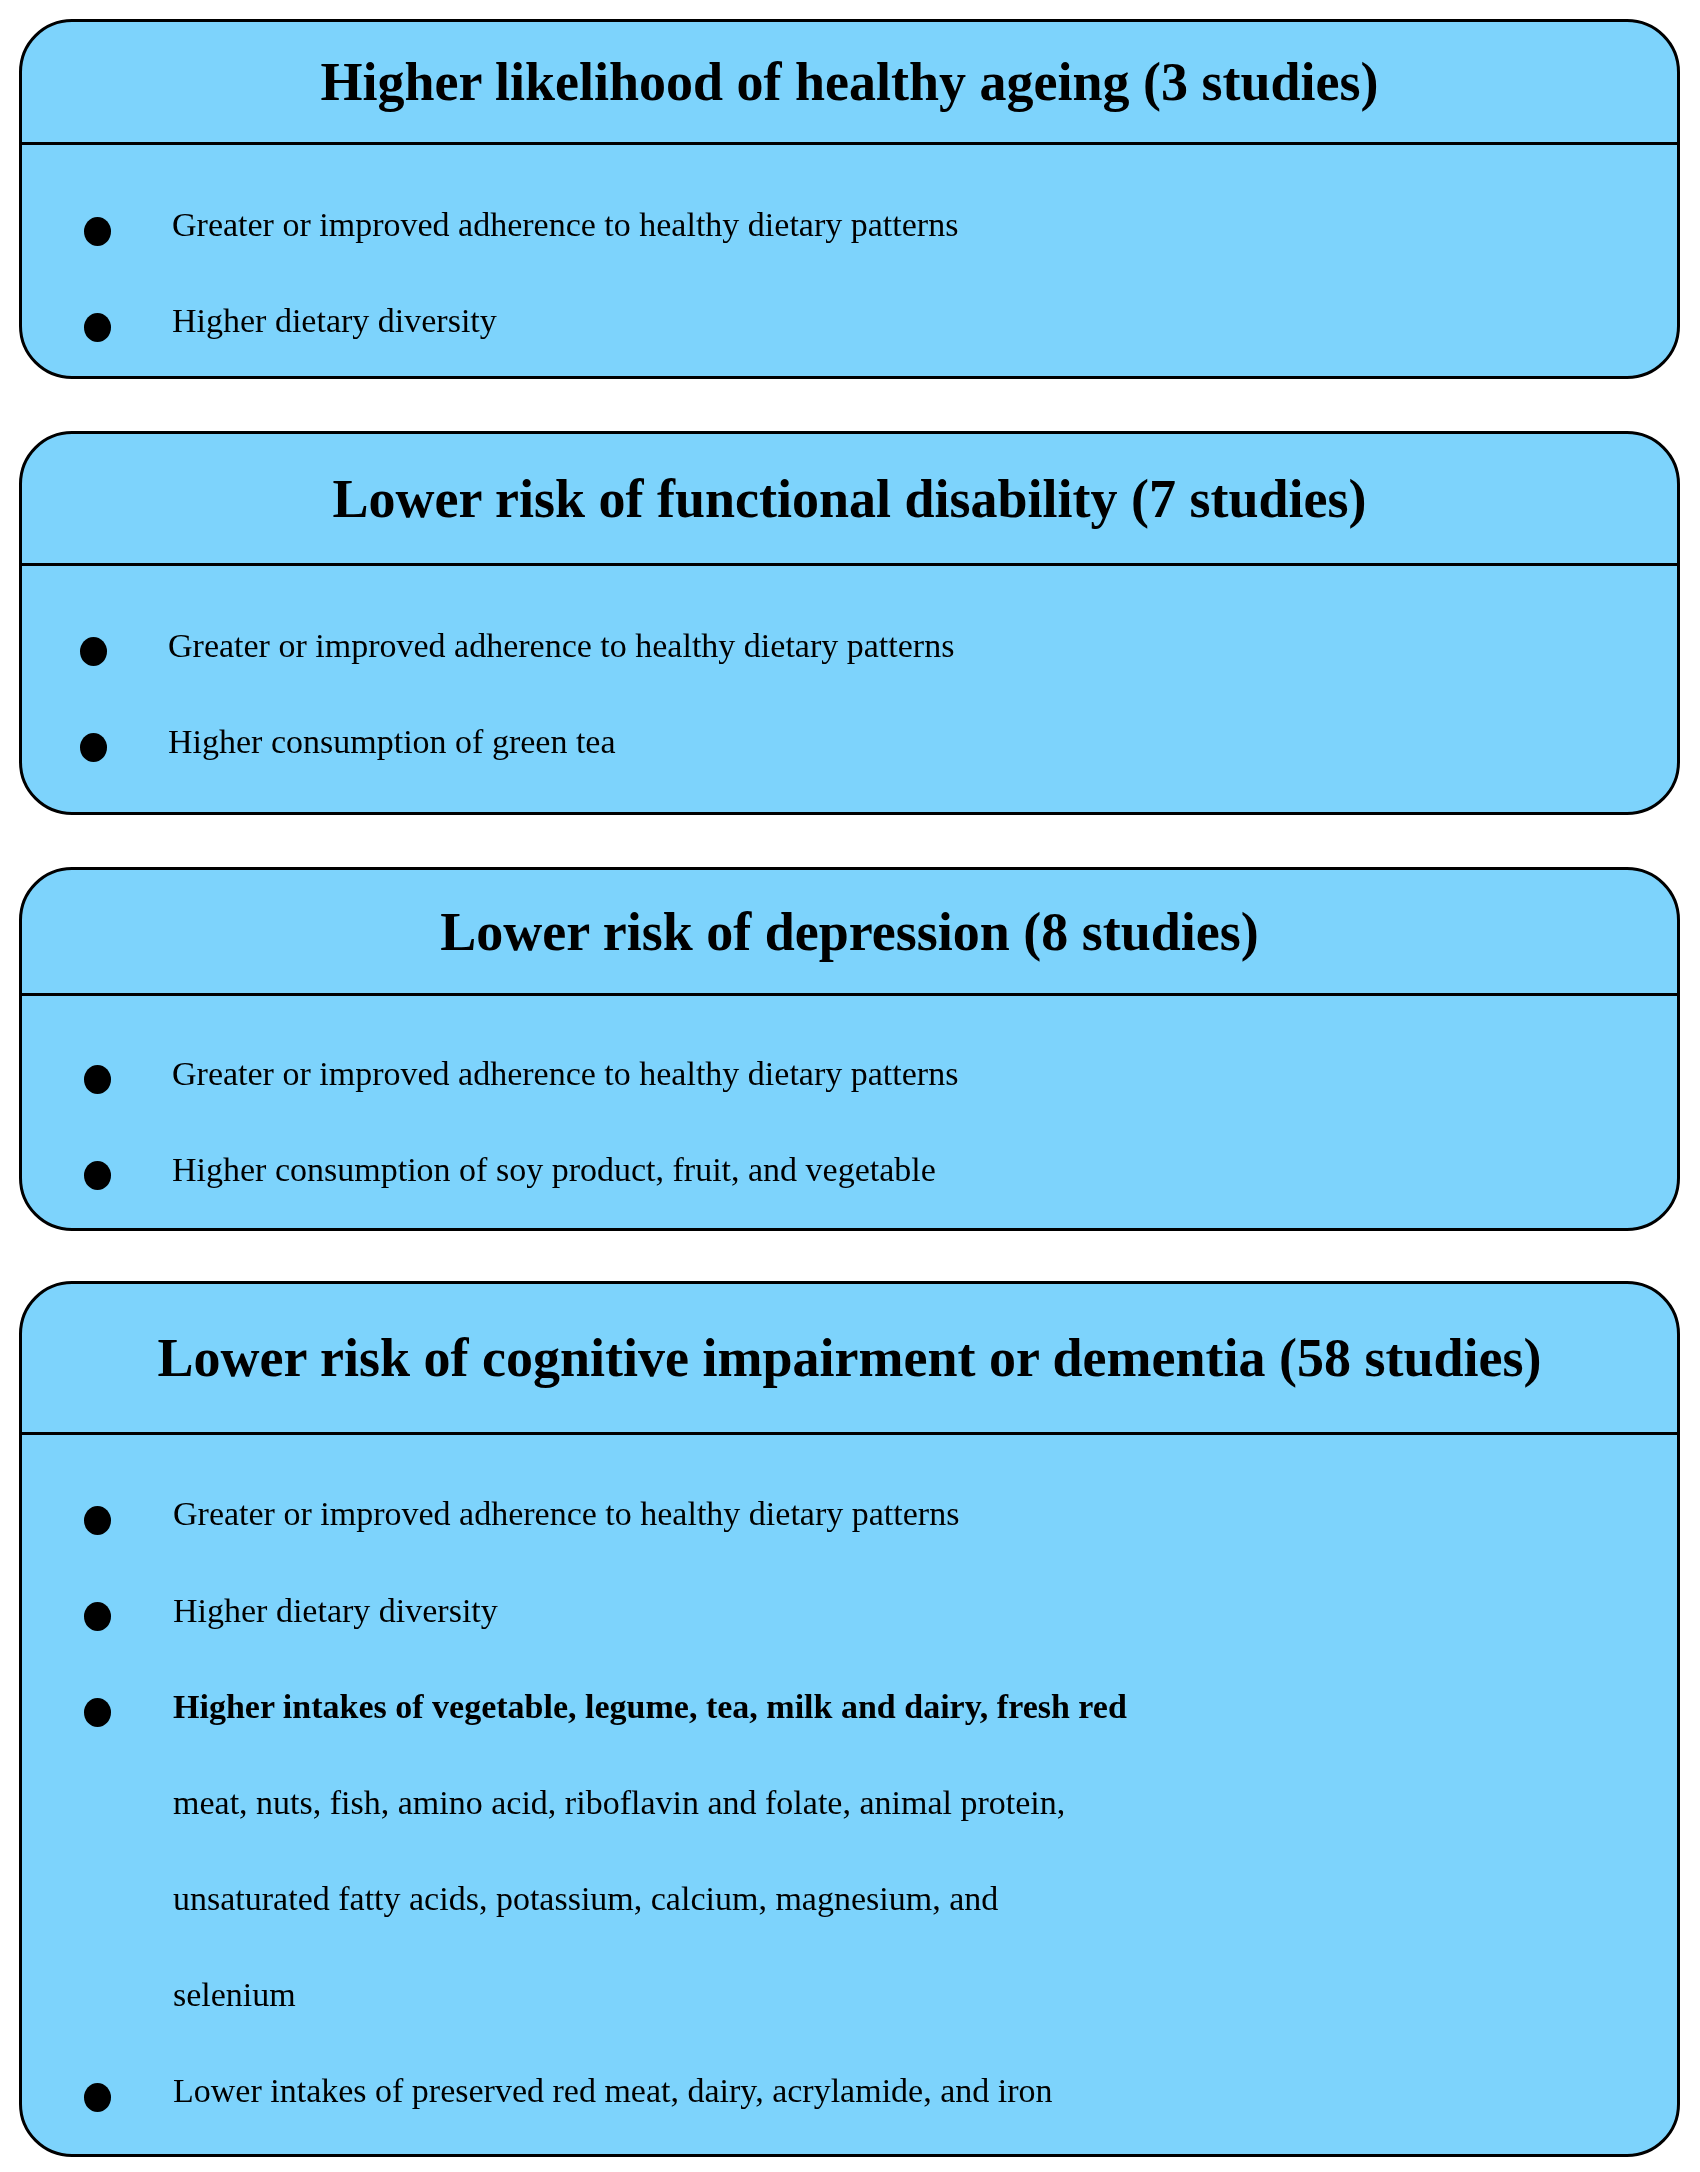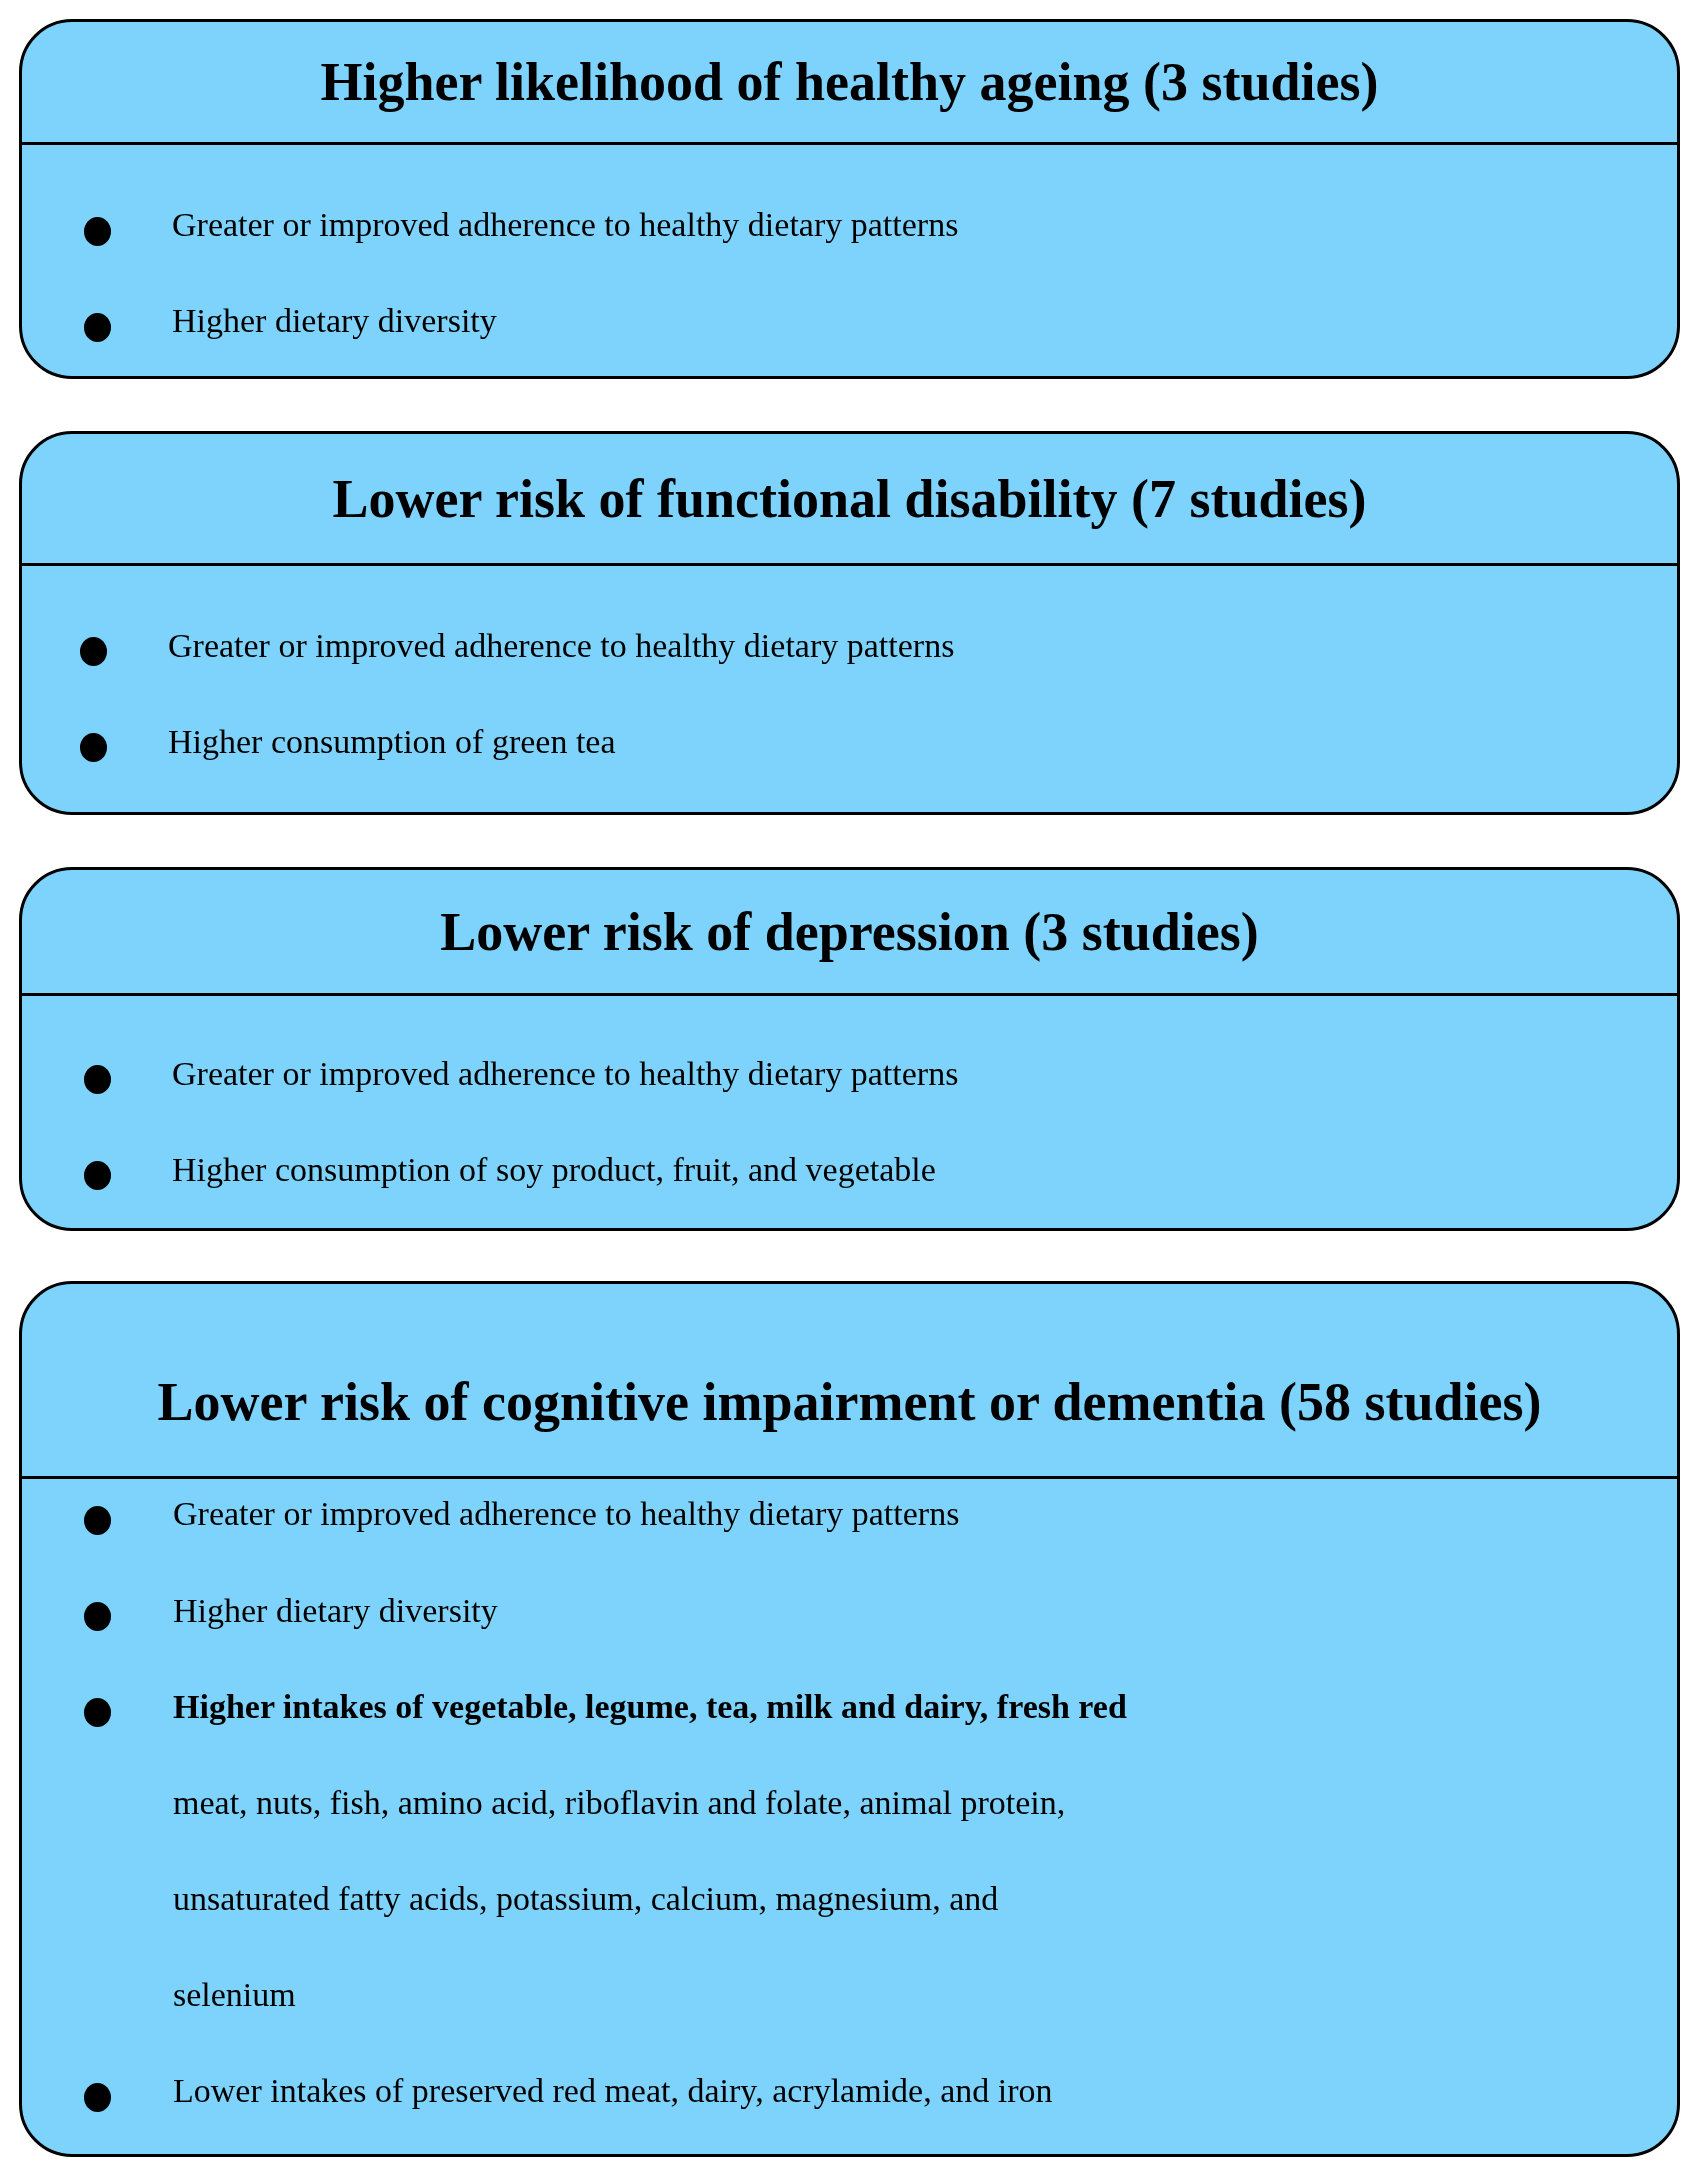--- a/index.html
+++ b/index.html
@@ -40,34 +40,34 @@
     <span class="line" style="left:146px;top:195px;">Greater or improved adherence to healthy dietary patterns</span>
   </div>
   <div class="item">
     <span class="bullet" style="left:58px;top:299px;"></span>
     <span class="line" style="left:146px;top:291px;">Higher consumption of green tea</span>
   </div>
 </div>
 
 <div class="box" style="top:867px;height:358px;">
   <div class="box-header" style="height:123px;">
-    <span class="box-title">Lower risk of depression (3 studies)</span>
+    <span class="box-title">Lower risk of depression (8 studies)</span>
   </div>
   <div class="item">
     <span class="bullet" style="left:62px;top:195px;"></span>
     <span class="line" style="left:150px;top:187px;">Greater or improved adherence to healthy dietary patterns</span>
   </div>
   <div class="item">
     <span class="bullet" style="left:62px;top:291px;"></span>
     <span class="line" style="left:150px;top:283px;">Higher consumption of soy product, fruit, and vegetable</span>
   </div>
 </div>
 
 <div class="box" style="top:1281px;height:870px;">
-  <div class="box-header" style="height:148px;margin-top:44px;">
+  <div class="box-header" style="height:148px;">
     <span class="box-title">Lower risk of cognitive impairment or dementia (58 studies)</span>
   </div>
   <div class="item">
     <span class="bullet" style="left:62px;top:222px;"></span>
     <span class="line" style="left:151px;top:213px;">Greater or improved adherence to healthy dietary patterns</span>
   </div>
   <div class="item">
     <span class="bullet" style="left:62px;top:318px;"></span>
     <span class="line" style="left:151px;top:310px;">Higher dietary diversity</span>
   </div>

